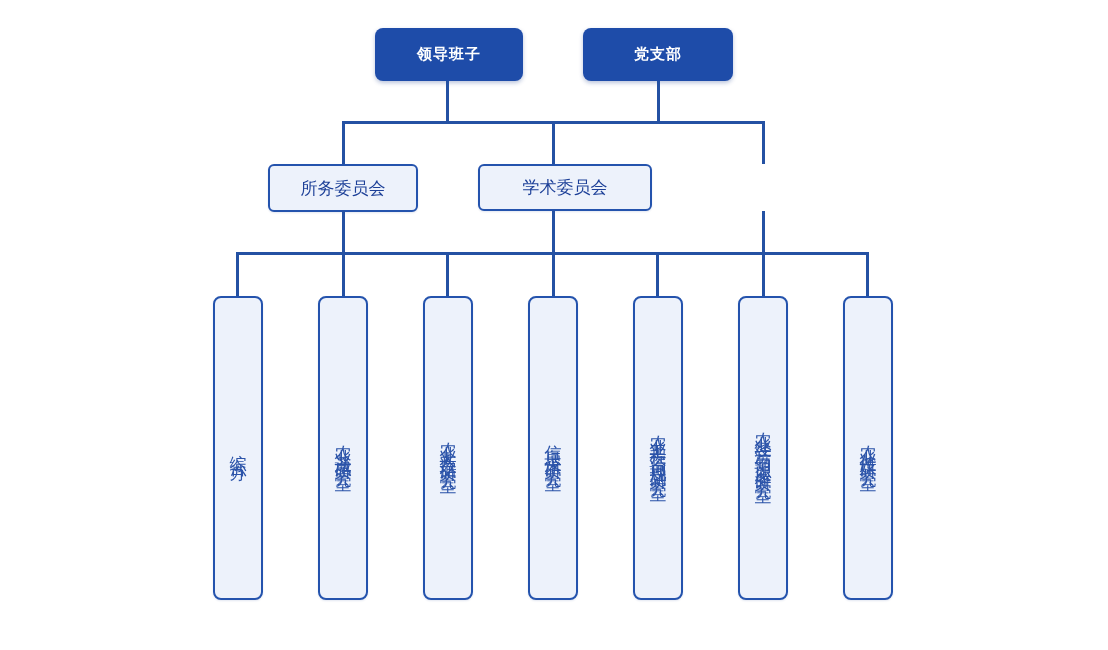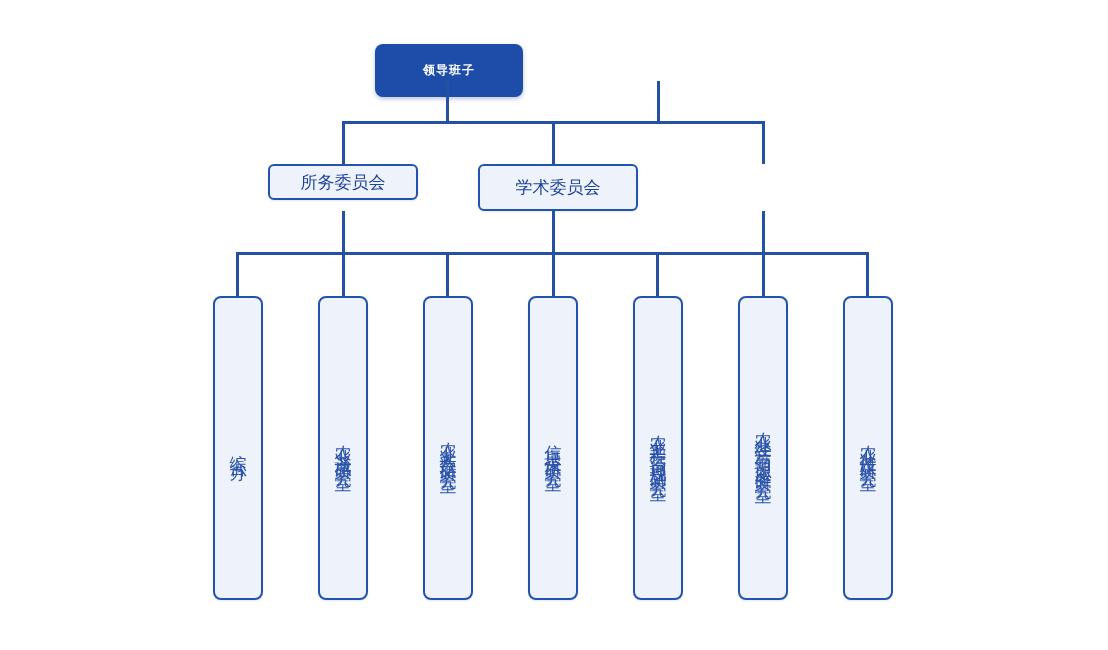--- a/index.html
+++ b/index.html
@@ -17,23 +17,22 @@
     position:relative;width:1108px;height:650px;background:var(--bg);
     font-family:"Liberation Sans","DejaVu Sans",sans-serif;overflow:hidden;
   }
   .line{position:absolute;background:var(--line);}
   .node{
     position:absolute;box-sizing:border-box;
     display:flex;align-items:center;justify-content:center;text-align:center;
   }
   .node.dark{
     background:var(--primary);border-radius:8px;color:var(--dark-text);
-    font-weight:bold;font-size:12px;letter-spacing:1px;
+    font-weight:bold;font-size:15px;letter-spacing:1px;
     box-shadow:0 2px 4px rgba(25,60,140,.30);
-    margin-top:16px;
   }
   .node.light{
     background:var(--lightfill);border:2px solid var(--border);border-radius:6px;
     color:var(--committee-text);font-size:17px;
     box-shadow:0 1px 2px rgba(25,60,140,.12);
   }
   .node.vert{
     border-radius:8px;color:var(--dept-text);
   }
   .node.vert span{
@@ -42,32 +41,35 @@
   }
 </style>
 </head>
 <body>
 
 <div class="canvas">
 
   <div class="node dark" style="left:375px;top:28px;width:148px;height:53px">
     <span>领导班子</span>
   </div>
+  <div class="node dark" style="left:583px;top:28px;width:150px;height:53px">
+    <span>党支部</span>
+  </div>
 
   <div class="line" style="left:446px;top:81px;width:3px;height:43px"></div>
   <div class="line" style="left:657px;top:81px;width:3px;height:43px"></div>
   <div class="line" style="left:342px;top:121px;width:423px;height:3px"></div>
   <div class="line" style="left:342px;top:121px;width:3px;height:43px"></div>
   <div class="line" style="left:552px;top:121px;width:3px;height:43px"></div>
   <div class="line" style="left:762px;top:121px;width:3px;height:43px"></div>
 
-  <div class="node light" style="left:268px;top:164px;width:150px;height:36px">
+  <div class="node light" style="left:268px;top:164px;width:150px;height:48px">
     <span>所务委员会</span>
   </div>
-  <div class="node light" style="left:478px;top:164px;width:160px;height:47px">
+  <div class="node light" style="left:478px;top:164px;width:174px;height:47px">
     <span>学术委员会</span>
   </div>
 
   <div class="line" style="left:342px;top:211px;width:3px;height:44px"></div>
   <div class="line" style="left:552px;top:211px;width:3px;height:44px"></div>
   <div class="line" style="left:762px;top:211px;width:3px;height:44px"></div>
   <div class="line" style="left:236px;top:252px;width:633px;height:3px"></div>
   <div class="line" style="left:236px;top:252px;width:3px;height:44px"></div>
   <div class="line" style="left:342px;top:252px;width:3px;height:44px"></div>
   <div class="line" style="left:446px;top:252px;width:3px;height:44px"></div>

